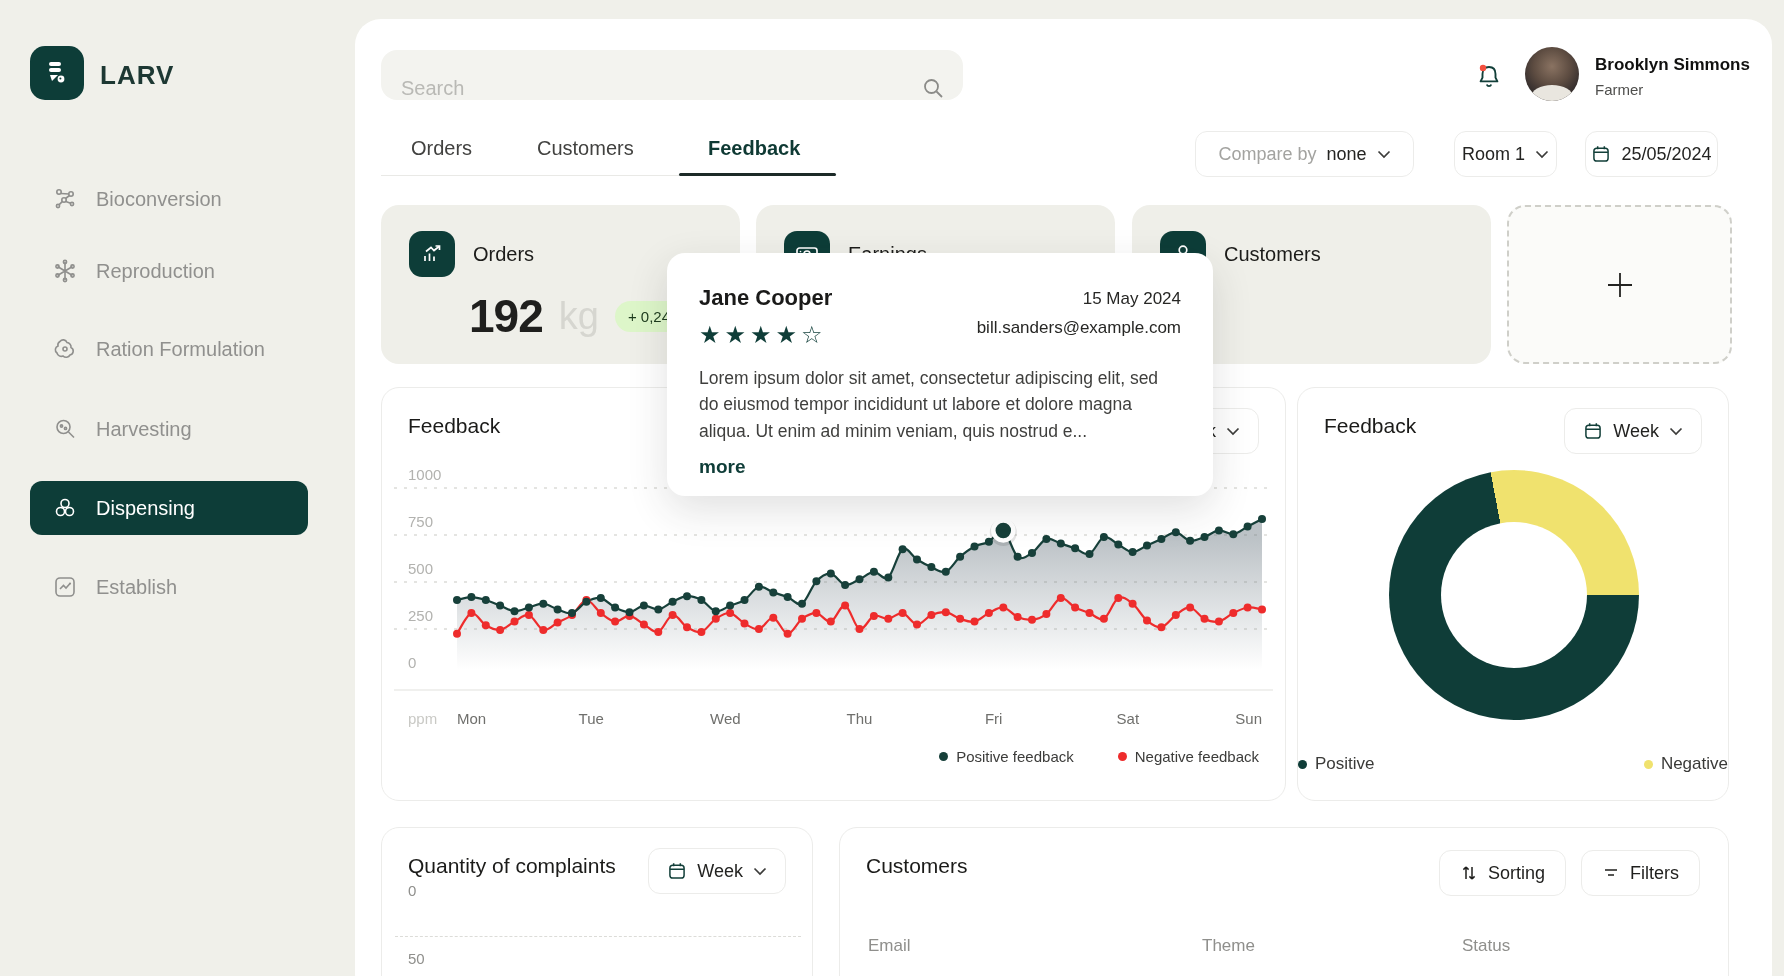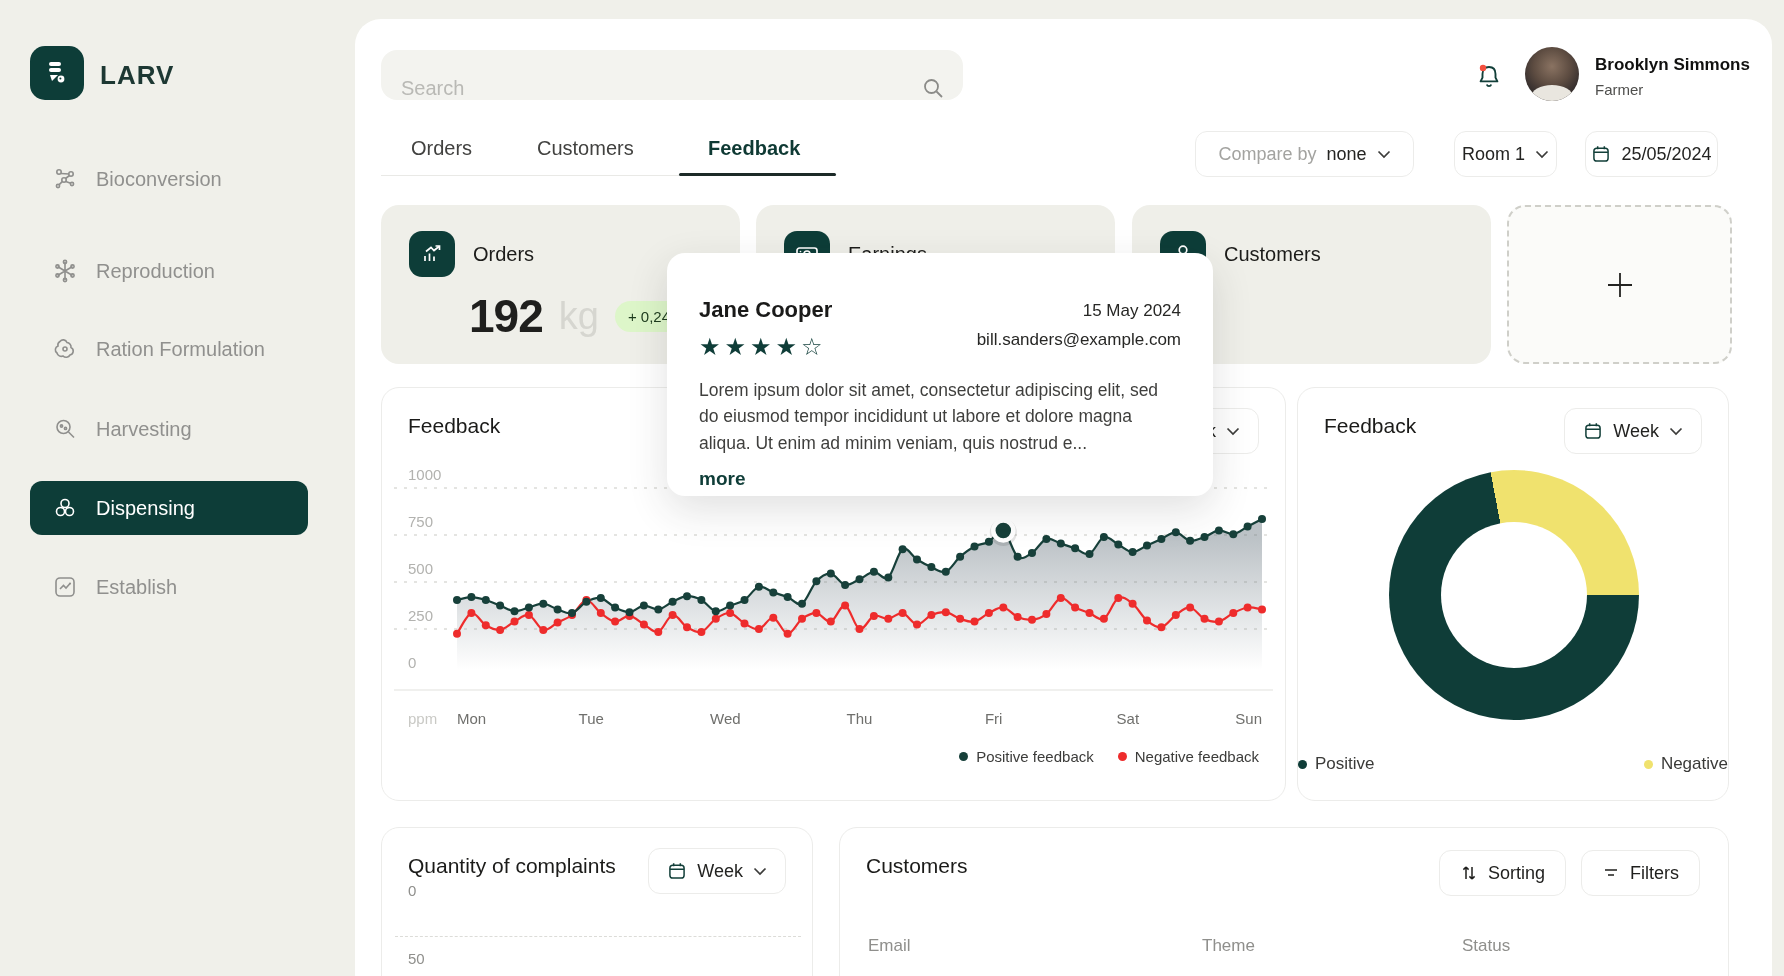--- a/index.html
+++ b/index.html
@@ -66,38 +66,38 @@
   .stat-unit { font-size:38px; color:#d6d6d0; }
   .delta-pill { font-size:15px; padding:7px 13px; border-radius:999px; white-space:nowrap; }
   .delta-pill.positive { background:#ddf6c9; color:#1d3b1d; }
   .delta-pill.negative { background:#fbdcc5; color:#3a2a1d; }
   .add-card { position:absolute; left:1152px; top:186px; width:225px; height:159px;
     border:2px dashed #cfcfc9; border-radius:18px; background:#fbfbf9;
     display:flex; align-items:center; justify-content:center; cursor:pointer; }
 
   
   .popup { position:absolute; left:312px; top:234px; width:546px; height:243px; background:#fff;
-    border-radius:18px; box-shadow:0 14px 40px rgba(40,40,40,0.14); padding:44px 32px; z-index:50; }
+    border-radius:18px; box-shadow:0 14px 40px rgba(40,40,40,0.14); padding:32px 32px; z-index:50; }
   .popup-head { display:flex; justify-content:space-between; }
   .popup-name { font-size:22px; font-weight:bold; color:#1a1a19; }
   .popup-right { text-align:right; font-size:17px; color:#272725; line-height:1.7; }
   .stars { margin-top:10px; font-size:24px; letter-spacing:4px; color:#0f3d38; }
   .popup-text { margin-top:16px; font-size:17.5px; color:#3f3f3d; line-height:1.5; }
   .more-link { display:inline-block; margin-top:12px; font-size:19px; font-weight:bold;
     color:#0f3d38; cursor:pointer; }
 
   
   .card { position:absolute; background:#fff; border:1px solid #ececea; border-radius:18px; }
   .card-title { position:absolute; left:26px; top:26px; font-size:21px; color:#1b1b19; }
   .week-pill { position:absolute; right:26px; top:20px; height:46px; padding:0 18px;
     background:#fff; border:1px solid #ececea; border-radius:12px; display:flex;
     align-items:center; gap:10px; font-size:18px; color:#242422; cursor:pointer; }
   #line-card { left:26px; top:368px; width:905px; height:414px; }
   #line-card svg.chart { position:absolute; left:0; top:64px; }
-  .legend-row { position:absolute; right:26px; top:360px; display:flex; gap:24px;
+  .legend-row { position:absolute; right:26px; top:360px; display:flex; gap:44px;
     font-size:15px; color:#3c3c3a; align-items:center; }
   .legend-item { display:flex; align-items:center; gap:8px; }
   .legend-dot { width:9px; height:9px; border-radius:50%; }
 
   #donut-card { left:942px; top:368px; width:432px; height:414px; }
   .donut { position:absolute; left:91px; top:82px; width:250px; height:250px; border-radius:50%; }
   .donut-hole { position:absolute; left:52px; top:52px; width:146px; height:146px;
     border-radius:50%; background:#fff; }
   .donut-legend { position:absolute; left:0; top:366px; width:100%; display:flex;
     justify-content:space-between; gap:20px; font-size:17px; color:#3a3a38; }
@@ -120,21 +120,21 @@
     <svg width="30" height="30" viewBox="0 0 30 30" fill="none">
       <rect x="7" y="4" width="12" height="4" rx="2" fill="#fff"></rect>
       <rect x="7" y="10" width="12" height="4" rx="2" fill="#fff"></rect>
       <path d="M8 17 L16 17 L10 23 Z" fill="#fff"></path>
       <circle cx="19" cy="21" r="3.4" fill="#fff"></circle>
       <circle cx="18.4" cy="20.4" r="1" fill="#0d3d38"></circle>
     </svg>
   </div>
   <div class="brand-name">LARV</div>
 
-  <div class="nav-item" style="top:152px">
+  <div class="nav-item" style="top:172px">
     <span class="nv-icon">
       <svg width="26" height="26" viewBox="0 0 26 26" fill="none" stroke-width="1.6">
         <circle cx="7" cy="6" r="2.2"></circle>
           <circle cx="19" cy="8" r="2.2"></circle>
           <circle cx="12" cy="14" r="2.2"></circle>
         <circle cx="20" cy="18" r="1.6"></circle>
           <circle cx="6" cy="20" r="1.6"></circle>
         <path d="M9 7.5 L17 8 M13.5 12.5 L17.5 9.5 M13.8 15.4 L18.6 17.2 M10.2 15.6 L7.2 18.6"></path>
       </svg>
     </span>

